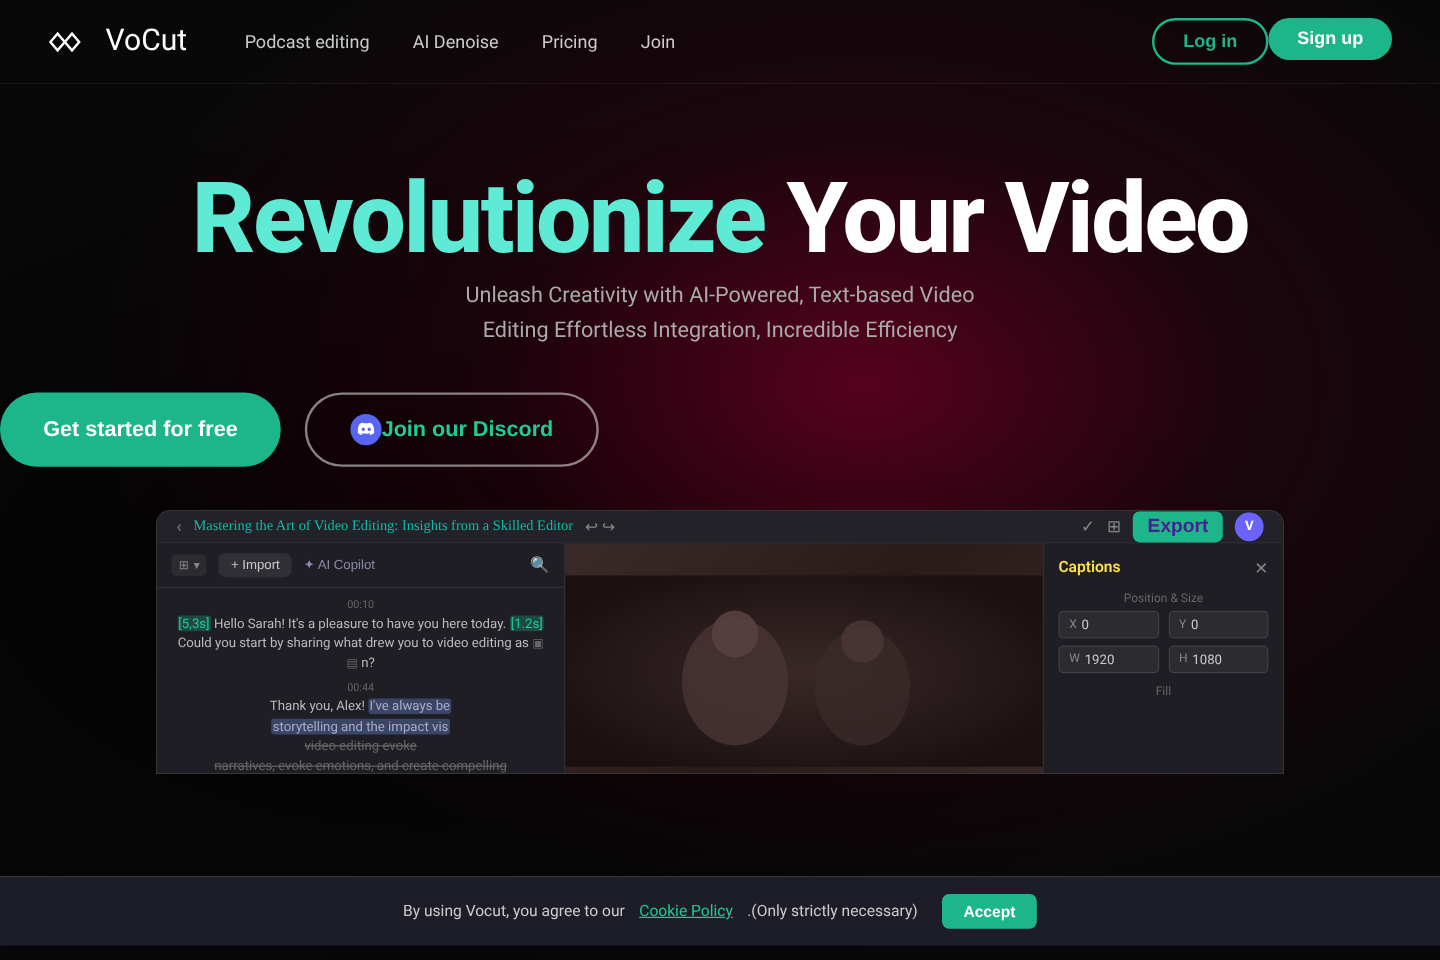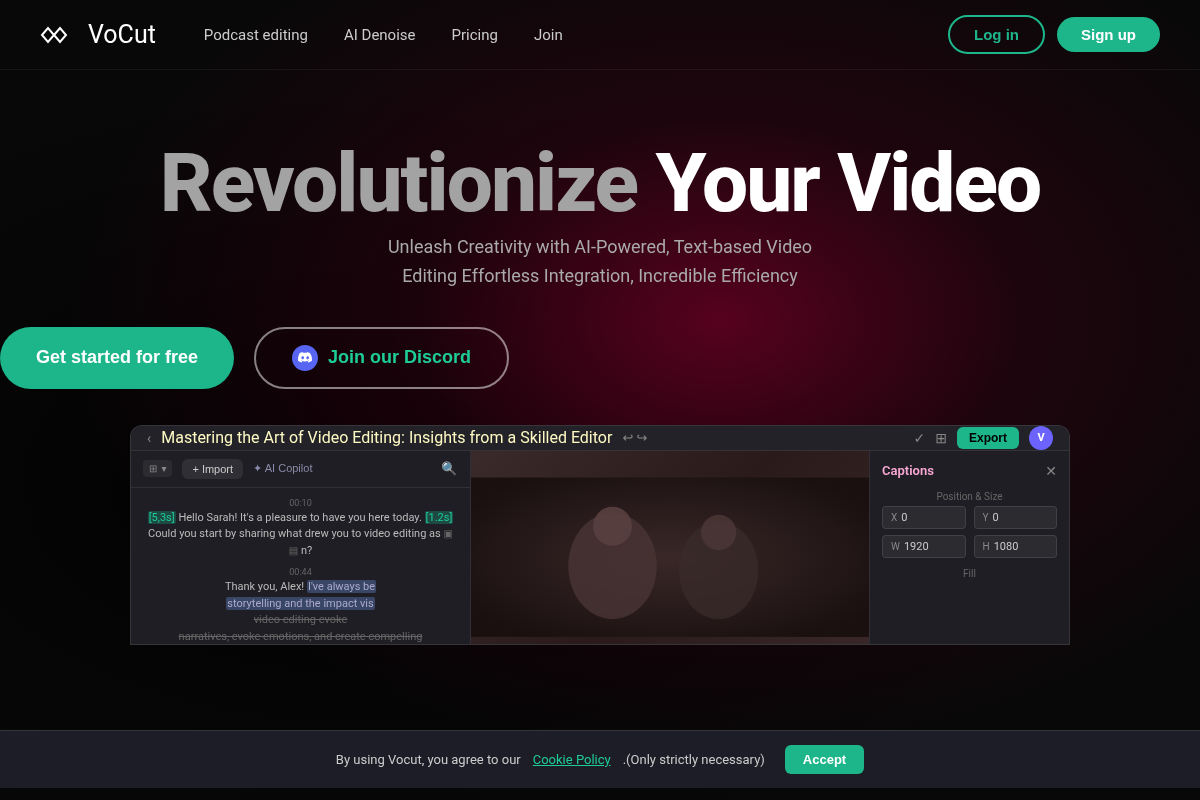--- a/index.html
+++ b/index.html
@@ -65,22 +65,21 @@
 
     .nav-links a {
       color: #ccc;
       text-decoration: none;
       font-size: 15px;
       font-weight: 400;
     }
 
     .navbar-right {
       display: flex;
-      align-items: center;
-      gap: 12px;
+      align-items: flex-start;
     }
 
     .btn-login {
       padding: 9px 24px;
       border: 2px solid #1db58a;
       border-radius: 50px;
       background: transparent;
       color: #1db58a;
       font-size: 15px;
       font-weight: 600;
@@ -107,21 +106,21 @@
     }
 
     .hero-title {
       font-size: 82px;
       font-weight: 800;
       line-height: 1.05;
       letter-spacing: -2px;
     }
 
     .hero-title .green {
-      color: #a3a3a3;
+      color: #5eead4;
     }
 
     .hero-title .white {
       color: #fff;
     }
 
     .hero-subtitle {
       margin-top: 7px;
       font-size: 18px;
       color: #aaa;
@@ -149,21 +148,20 @@
       padding: 16px 36px;
       background: transparent;
       border: 2px solid rgba(255,255,255,0.5);
       border-radius: 50px;
       color: #1ecc96;
       font-size: 18px;
       font-weight: 700;
       cursor: pointer;
       display: flex;
       align-items: center;
-      gap: 10px;
     }
 
     .discord-icon {
       width: 26px;
       height: 26px;
       background: #5865f2;
       border-radius: 50%;
       display: flex;
       align-items: center;
       justify-content: center;
@@ -202,37 +200,38 @@
       align-items: center;
       gap: 10px;
     }
 
     .app-back-icon {
       font-size: 14px;
       color: #888;
     }
 
     .app-title-text {
-      font-size: 16px;
-      color: #fef9c3;
+      font-size: 12px;
+      color: #14b8a6;
+      font-family: Liberation Serif, serif;
     }
 
     .app-titlebar-right {
       display: flex;
       align-items: center;
       gap: 10px;
     }
 
     .export-btn {
       background: #1db58a;
-      color: #000000;
+      color: #4c1d95;
       border: none;
       border-radius: 6px;
       padding: 4px 12px;
-      font-size: 12px;
+      font-size: 16px;
       font-weight: 600;
       cursor: pointer;
     }
 
     .avatar-circle {
       width: 24px;
       height: 24px;
       background: #6c63ff;
       border-radius: 50%;
       display: flex;
@@ -357,21 +356,21 @@
     .captions-header {
       display: flex;
       justify-content: space-between;
       align-items: center;
       margin-bottom: 12px;
     }
 
     .captions-title {
       font-size: 13px;
       font-weight: 600;
-      color: #f9a8d4;
+      color: #fde047;
     }
 
     .close-btn {
       color: #888;
       font-size: 14px;
       cursor: pointer;
     }
 
     .caption-field {
       margin-bottom: 10px;

